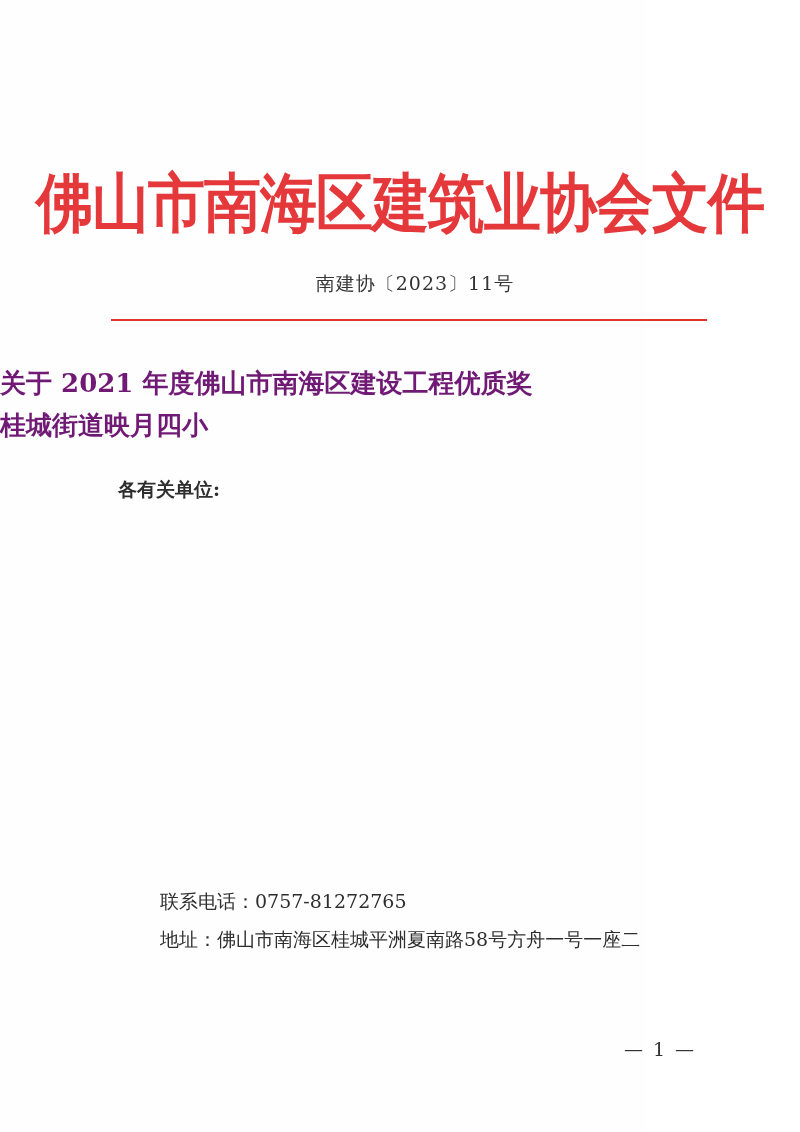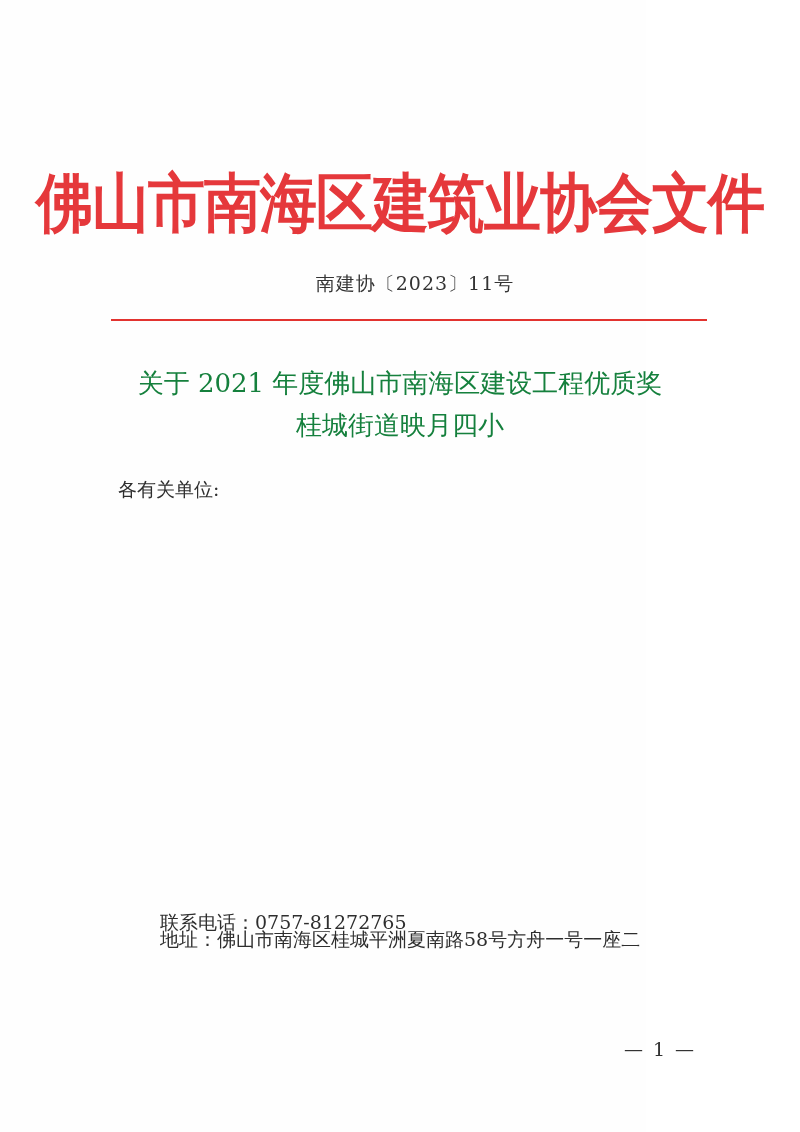--- a/index.html
+++ b/index.html
@@ -55,47 +55,48 @@
       width: 596px;
       top: 319px;
       height: 2px;
       background: #e2332f;
     }
     .title {
       position: absolute;
       left: 0;
       width: 800px;
       top: 362px;
-      text-align: center;
+      text-align: left;
       font-family: "DejaVu Serif", "Liberation Serif", serif;
-      font-weight: normal;
+      font-weight: bold;
       font-size: 26px;
       line-height: 42px;
-      color: #15803d;
+      color: #701a75;
     }
     .body-text {
       position: absolute;
       left: 118px;
       width: 592px;
       font-size: 19px;
       line-height: 38px;
       color: #2e2e2e;
+      font-weight: bold;
     }
     .salutation { top: 470px; }
     .para1 { top: 508px; text-indent: 40px; text-align: justify; }
     .para2 { top: 736px; text-indent: 40px; text-align: justify; }
     .contact {
       position: absolute;
       left: 160px;
       width: 560px;
       font-size: 19px;
       line-height: 38px;
       color: #2e2e2e;
     }
-    .contact-phone { top: 882px; margin-top: 21px; }
+    .contact-phone { top: 882px; }
     .contact-address { top: 920px; }
     .page-number {
       position: absolute;
       left: 600px;
       width: 120px;
       top: 1038px;
       text-align: center;
       font-size: 19px;
       color: #333;
       letter-spacing: 2px;

